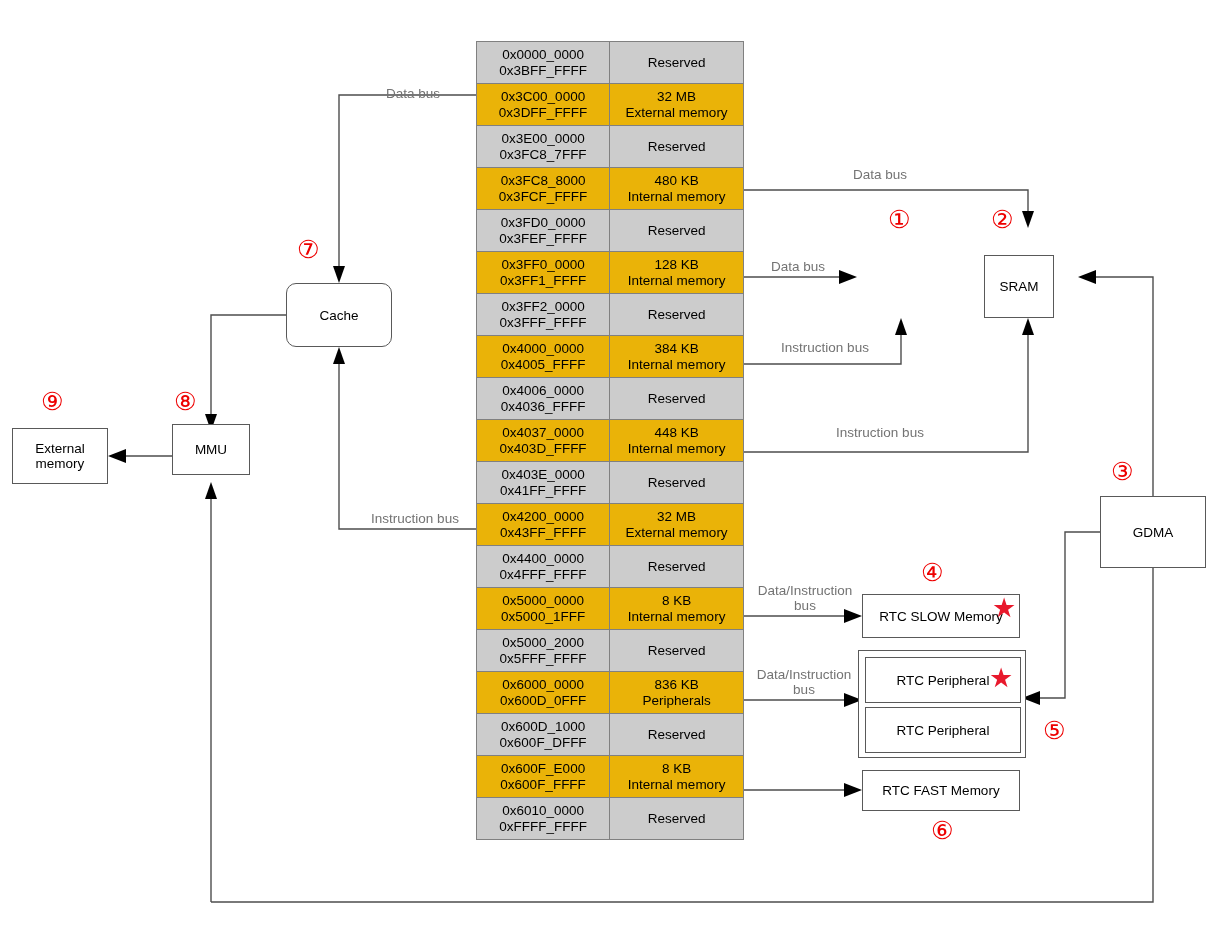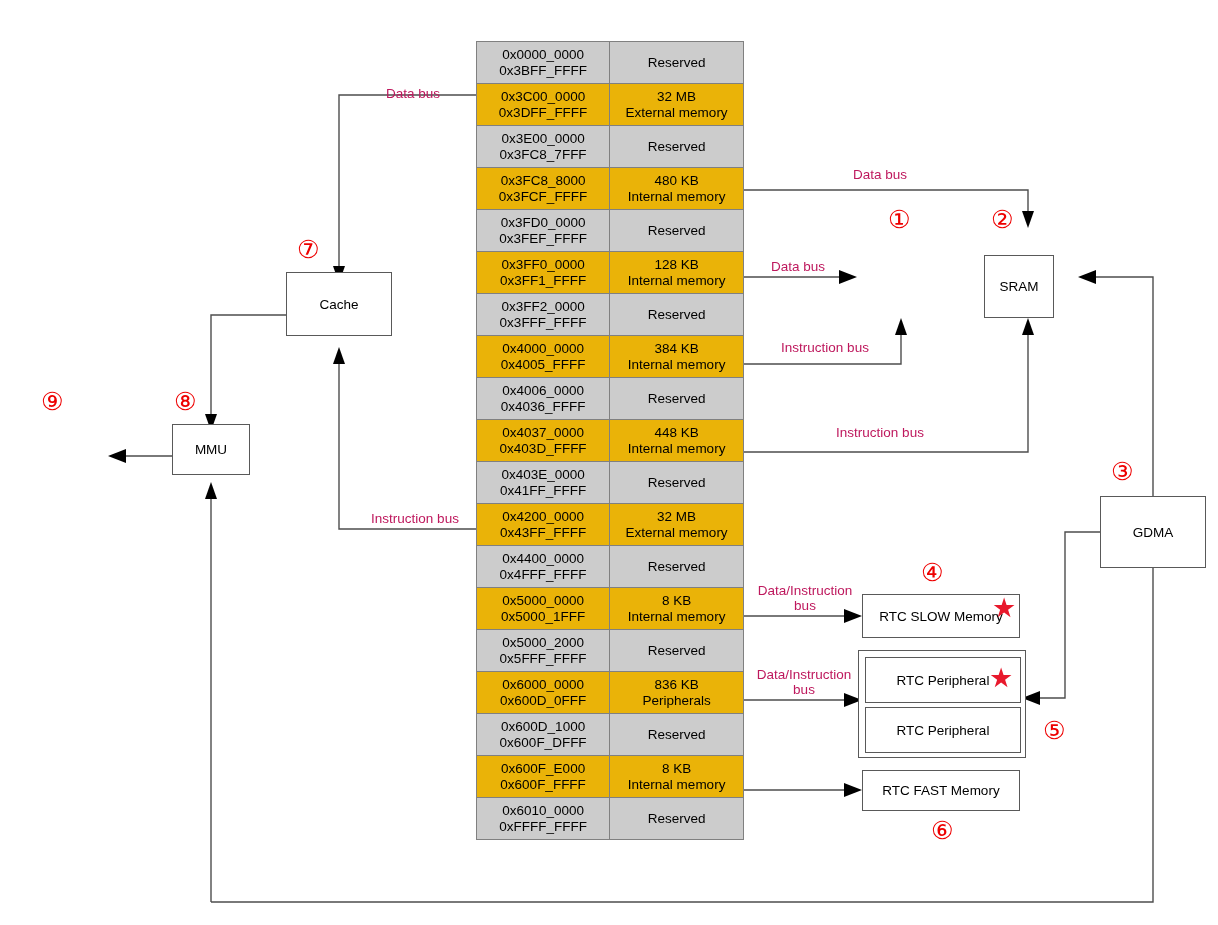--- a/index.html
+++ b/index.html
@@ -25,21 +25,21 @@
   .box{position:absolute;border:1px solid #595959;background:#fff;
        display:flex;align-items:center;justify-content:center;
        font-size:13.5px;color:#000;text-align:center;line-height:15px;
        white-space:pre;box-sizing:border-box;}
 
   
   .circnum{position:absolute;color:#ee0000;font-size:25px;line-height:25px;
            font-family:"DejaVu Sans",sans-serif;}
 
   
-  .lbl{position:absolute;font-size:13.5px;color:#be185d;line-height:15px;
+  .lbl{position:absolute;font-size:13.5px;color:#737373;line-height:15px;
        text-align:center;white-space:pre;}
 
   
   #wires{position:absolute;left:0;top:0;width:1218px;height:925px;}
   #wires line,#wires path,#wires polyline{stroke:#4d4d4d;stroke-width:1.4;fill:none;}
   #wires polygon.head{fill:#000;stroke:none;}
   .star{position:absolute;color:#e8192c;font-size:27px;line-height:27px;
         font-family:"DejaVu Sans",sans-serif;}
 </style>
 </head>
@@ -205,28 +205,32 @@
 
 
   <div class="box" style="left:984px;top:255px;width:70px;height:63px;">
     <span>SRAM</span>
   </div>
 
   <div class="box" style="left:1100px;top:496px;width:106px;height:72px;">
     <span>GDMA</span>
   </div>
 
-  <div class="box" style="left:286px;top:272px;width:106px;height:64px;">
+  <div class="box" style="left:286px;top:283px;width:106px;height:64px;border-radius:10px;">
     <span>Cache</span>
   </div>
 
   <div class="box" style="left:172px;top:424px;width:78px;height:51px;">
     <span>MMU</span>
   </div>
 
+  <div class="box" style="left:12px;top:428px;width:96px;height:56px;">
+    <span>External
+memory</span>
+  </div>
 
   <div class="box" style="left:862px;top:594px;width:158px;height:44px;">
     <span>RTC SLOW Memory</span>
   </div>
 
   <div class="box" style="left:858px;top:650px;width:168px;height:108px;display:block;">
     <div class="box" style="left:6px;top:6px;width:156px;height:46px;position:absolute;">
       <span>RTC Peripheral</span>
     </div>
     <div class="box" style="left:6px;top:56px;width:156px;height:46px;position:absolute;">

